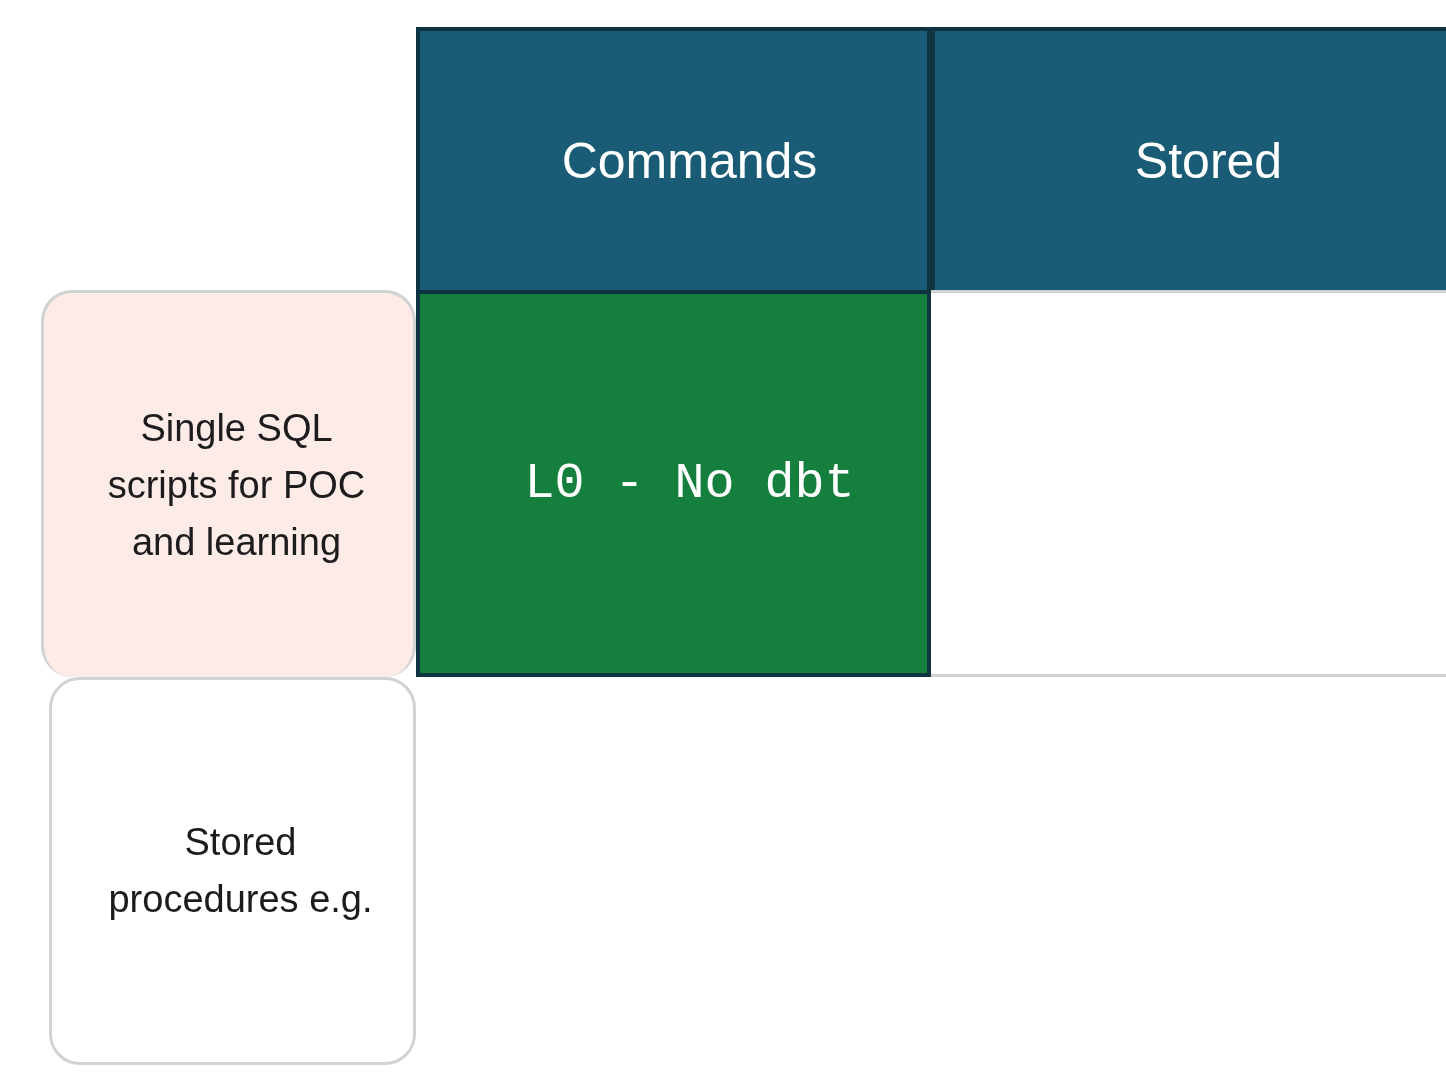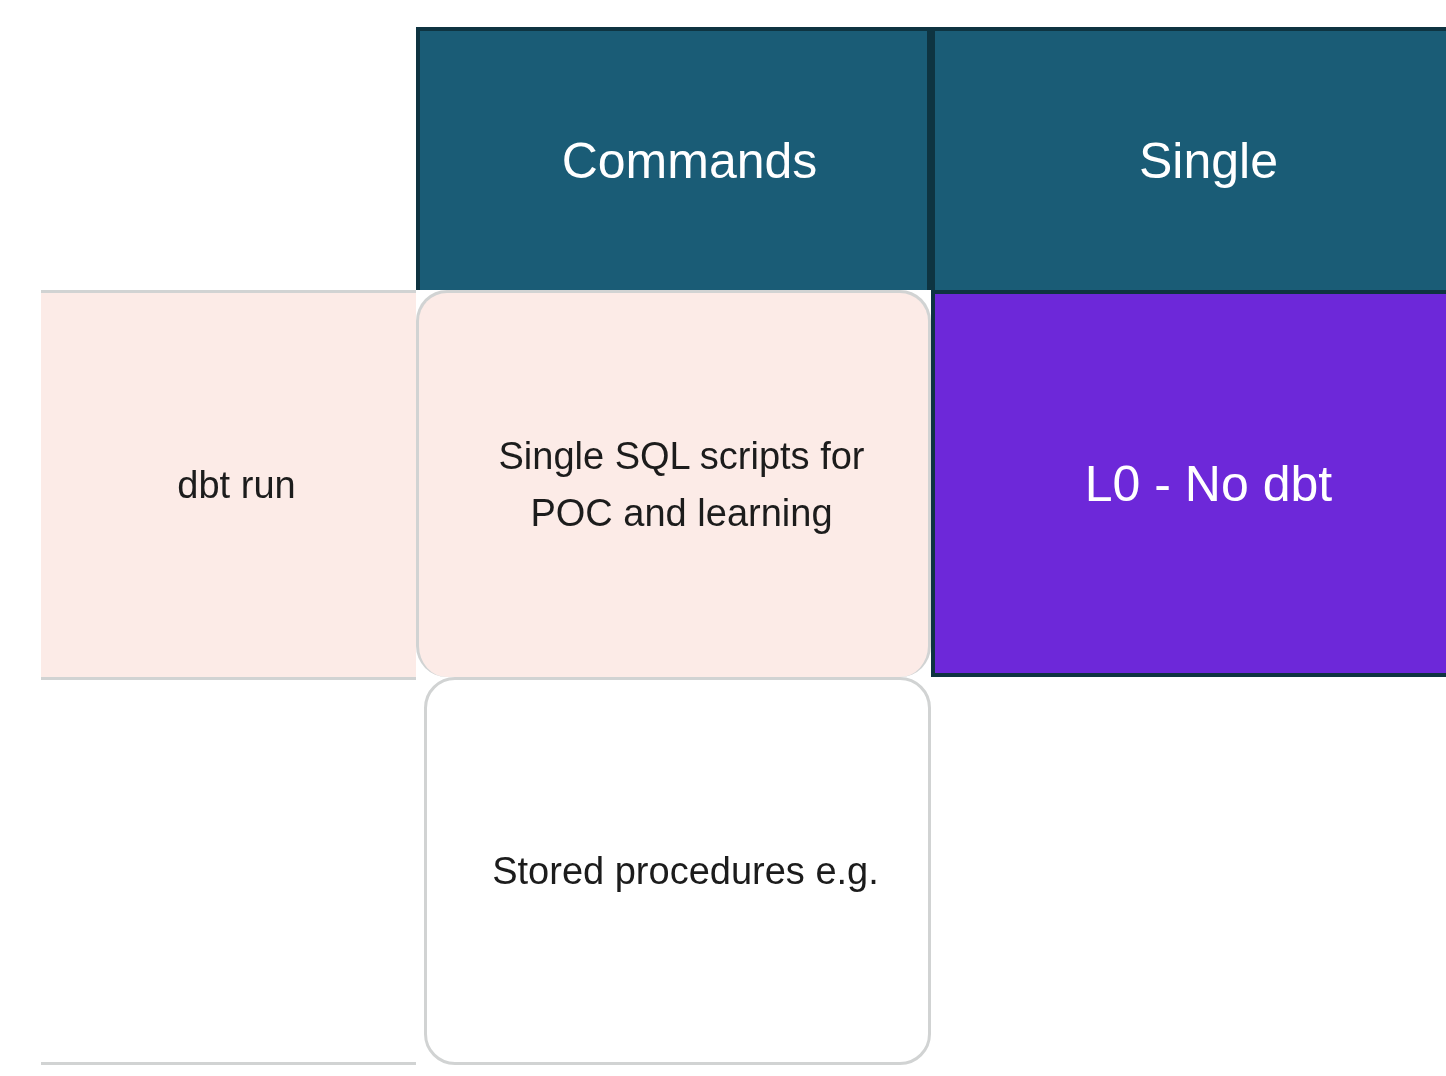--- a/index.html
+++ b/index.html
@@ -69,33 +69,30 @@
 
 <div class="matrix">
 
   <div class="cell corner"></div>
 
   <div class="cell th th-col" style="background-color: rgb(26, 92, 118);">
     <span>Commands</span>
   </div>
 
   <div class="cell th th-col" style="background-color: rgb(26, 92, 118);">
-    <span>Single</span>
+    <span>Stored</span>
   </div>
 
 
-  <div class="cell td" style="background-color: rgb(252, 235, 231);">
-    <span>dbt run</span>
-  </div>
 
   <div class="cell td td-last-col" style="background-color: rgb(252, 235, 231);">
     <span>Single SQL scripts for POC and learning</span>
   </div>
 
-  <div class="cell th" style="background-color: #6d28d9;">
+  <div class="cell th" style="background-color: #15803d; font-family: Liberation Mono, monospace;">
     <span>L0 - No dbt</span>
   </div>
 
   <div class="cell td td-bottom-row" style="background-color: rgb(255, 255, 255);">
     <span></span>
   </div>
 
   <div class="cell td td-last-col td-bottom-row" style="background-color: rgb(255, 255, 255); margin-left: 8px;">
     <span>Stored procedures e.g.</span>
   </div>

